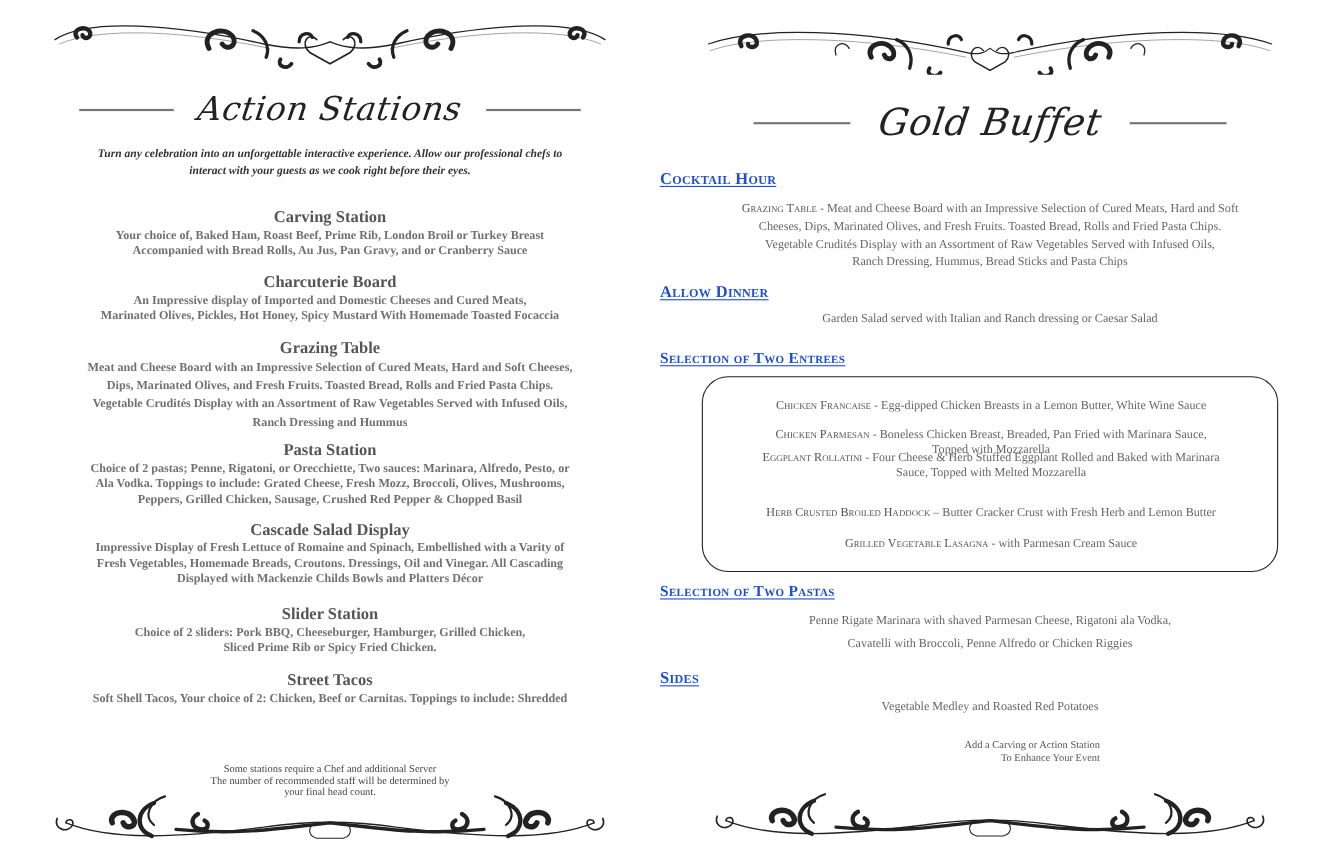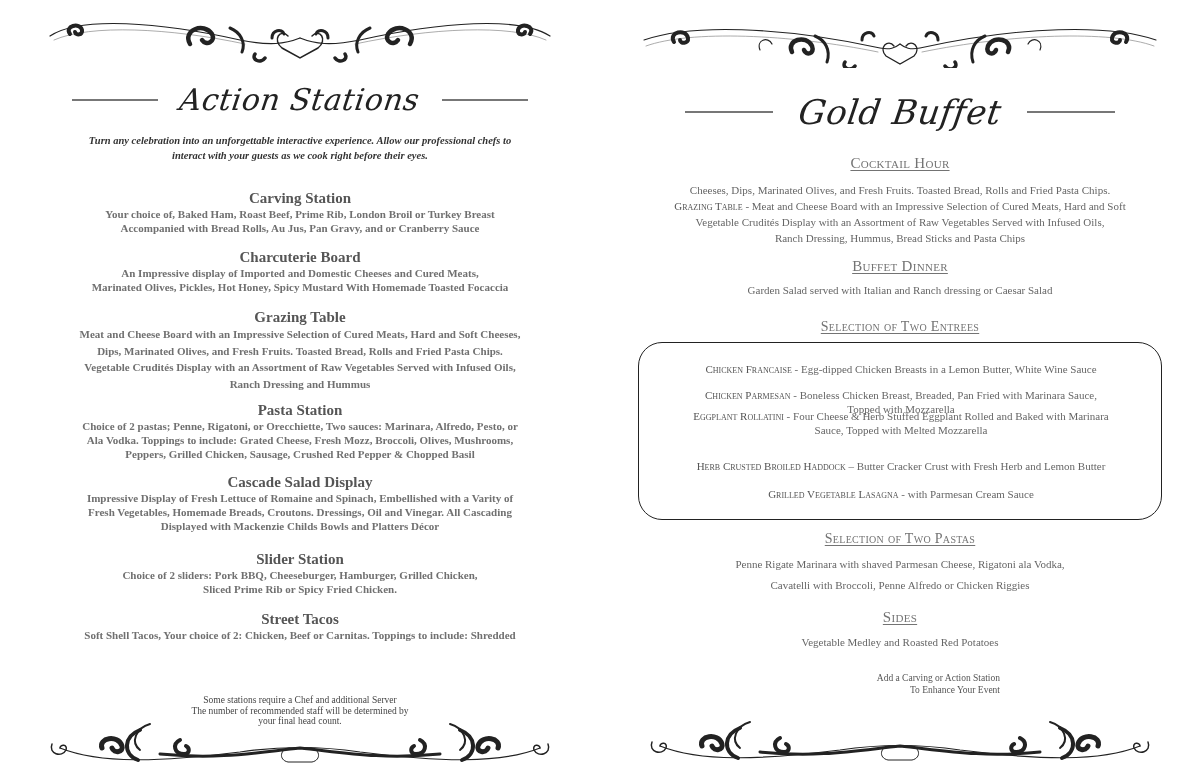--- a/index.html
+++ b/index.html
@@ -30,23 +30,23 @@
 
     .station { position: absolute; left: 60px; width: 480px; text-align: center; }
     .station-name { font-family: "Liberation Serif", serif; font-weight: bold; font-size: 15px; color: #555; line-height: 18px; }
     .station-desc { font-family: "Liberation Serif", serif; font-size: 11px; color: #707070; line-height: 14px; font-weight: bold; }
     .station-desc.loose { line-height: 16.5px; }
 
     .footnote { position: absolute; left: 150px; width: 300px; top: 695px; text-align: center;
       font-family: "Liberation Serif", serif; font-size: 9.5px; line-height: 10.5px; color: #444; }
 
     .sec-head {
-      position: absolute; left: 0; width: 600px; text-align: center;
-      font-family: "Liberation Serif", serif; font-weight: normal; font-variant: small-caps;
-      font-size: 15px; color: #737373; text-decoration: underline; text-underline-offset: 2px;
+      position: absolute; left: 0; width: 600px; 
+      font-family: "Liberation Serif", serif; font-weight: bold; font-variant: small-caps;
+      font-size: 15px; color: #1d4ed8; text-decoration: underline; text-underline-offset: 2px;
       letter-spacing: 0.3px;
     }
     .sec-body { position: absolute; left: 40px; width: 520px; text-align: center;
       font-family: "Liberation Serif", serif; font-size: 11px; color: #666; line-height: 16px; }
     .sc { font-variant: small-caps; color: #555; }
 
     .entree-box {
       position: absolute; left: 38px; top: 342px; width: 524px; height: 178px;
       border: 1.5px solid #222; border-radius: 24px;
     }
@@ -190,27 +190,27 @@
   </div>
 
   <div class="title-row" style="top:92px;">
     <div class="title-rule" style="width:88px;"></div>
     <div class="script-title" style="font-size:34px; margin:0 26px;">Gold Buffet</div>
     <div class="title-rule" style="width:88px;"></div>
   </div>
 
   <div class="sec-head" style="top:155px;">Cocktail Hour</div>
   <div class="sec-body" style="top:182px;">
+    <div><span class="sc">Grazing Table</span><span> - </span><span>Meat and Cheese Board with an Impressive Selection of Cured Meats, Hard and Soft</span></div>
     <div>Cheeses, Dips, Marinated Olives, and Fresh Fruits. Toasted Bread, Rolls and  Fried Pasta Chips.</div>
-    <div><span class="sc">Grazing Table</span><span> - </span><span>Meat and Cheese Board with an Impressive Selection of Cured Meats, Hard and Soft</span></div>
     <div>Vegetable Crudités Display with an Assortment of Raw Vegetables Served with Infused Oils,</div>
     <div>Ranch Dressing, Hummus, Bread Sticks and Pasta Chips</div>
   </div>
 
-  <div class="sec-head" style="top:258px;">Buffet Dinner</div>
+  <div class="sec-head" style="top:258px;">Allow Dinner</div>
   <div class="sec-body" style="top:282px;">Garden Salad served with Italian and Ranch dressing or Caesar Salad</div>
 
   <div class="sec-head" style="top:319px; font-size:14px;">Selection of Two Entrees</div>
 
   <div class="entree-box">
     <div class="entree" style="top:19px;">
       <div><span class="sc">Chicken Francaise</span><span> - </span><span>Egg-dipped Chicken Breasts in a Lemon Butter, White Wine Sauce</span></div>
     </div>
     <div class="entree" style="top:45px;">
       <div><span class="sc">Chicken Parmesan</span><span> - </span><span>Boneless Chicken Breast, Breaded, Pan Fried with Marinara Sauce,</span></div>

